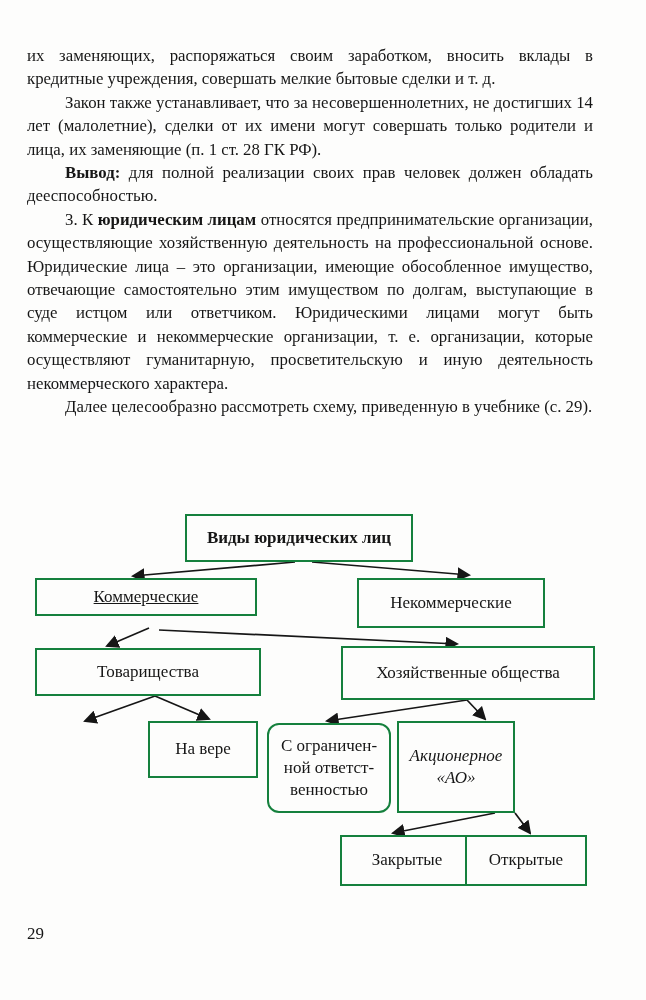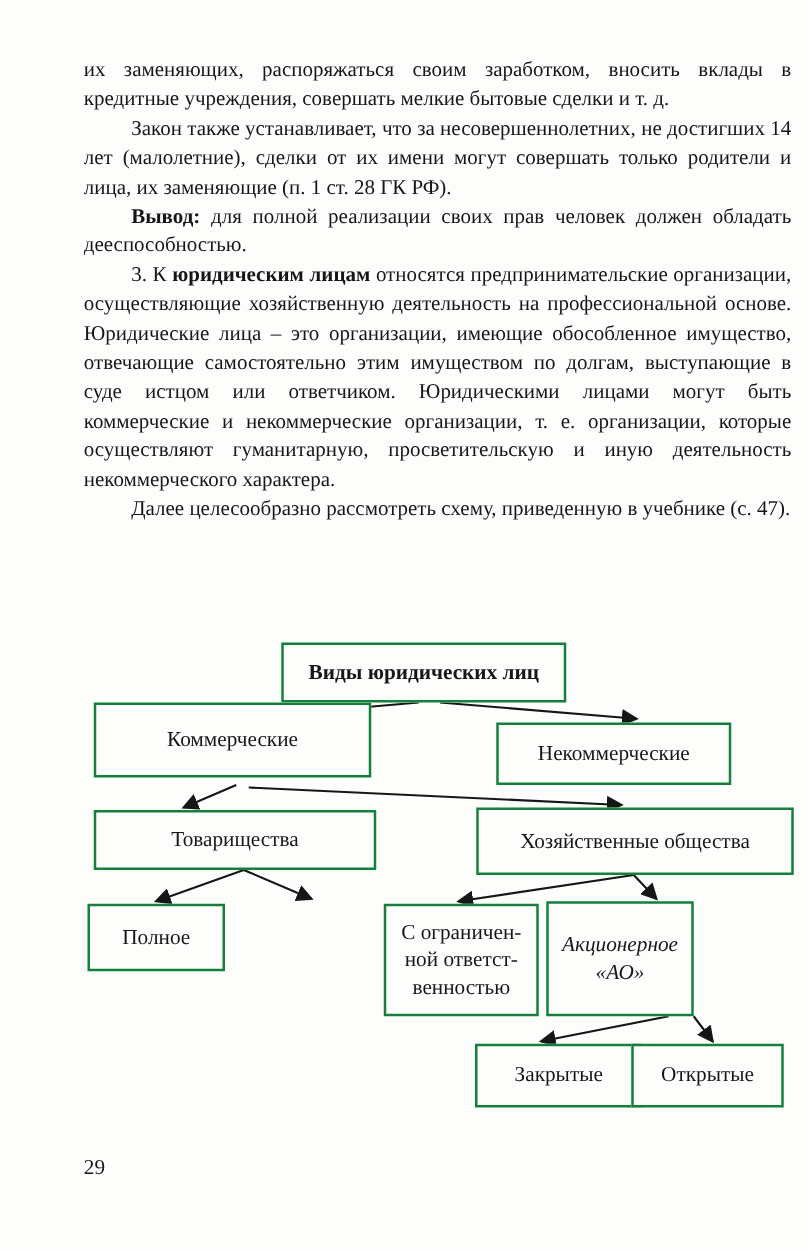--- a/index.html
+++ b/index.html
@@ -4,21 +4,21 @@
 <style>
   * { box-sizing: border-box; }
   html, body { margin: 0; padding: 0; }
   body {
     width: 646px; height: 1000px;
     background: #fdfdfc;
     color: #161616;
     font-family: "Liberation Serif", "DejaVu Serif", serif;
     overflow: hidden;
   }
-  .page { padding: 44px 40px 0 67px; }
+  .page { padding: 44px 40px 0 27px; }
 
   
   .body-text {
     width: 566px; height: 462px; overflow: hidden;
     font-size: 16.8px; line-height: 23.4px;
     text-align: justify;
   }
   .body-text p { margin: 0; text-indent: 38px; }
   .body-text p.noindent { text-indent: 0; }
   .b { font-weight: bold; }
@@ -32,27 +32,27 @@
     background: #fdfdfc;
     display: flex; align-items: center; justify-content: center;
     text-align: center;
     font-size: 17px; line-height: 1.3;
     white-space: pre-line;
     padding: 2px 4px;
   }
   .node.bold { font-weight: bold; }
 
   .n-root          { left:158px; top:4px;   width:228px; height:48px; }
-  .n-commercial    { left:8px;   top:52px;  width:222px; height:60px; }
+  .n-commercial    { left:8px;   top:68px;  width:222px; height:38px;text-decoration:underline; }
   .n-noncommercial { left:330px; top:68px;  width:188px; height:50px; }
   .n-partnerships  { left:8px;   top:138px; width:226px; height:48px; }
   .n-companies     { left:314px; top:136px; width:254px; height:54px; }
   .n-full          { left:3px;   top:213px; width:110px; height:54px; }
   .n-faith         { left:121px; top:211px; width:110px; height:57px; }
-  .n-llc           { left:240px; top:213px; width:124px; height:90px; }
+  .n-llc           { left:240px; top:213px; width:124px; height:90px;border-radius:12px; }
   .n-jsc           { left:370px; top:211px; width:118px; height:92px;font-style:italic; }
   .n-closed        { left:313px; top:325px; width:134px; height:51px; }
   .n-open          { left:438px; top:325px; width:122px; height:51px; }
 
   .page-number {
     text-align: left;
     margin-top: 24px;
     font-size: 17px;
   }
 </style>
@@ -64,21 +64,21 @@
   <div class="body-text">
     <p class="noindent">
       <span>их заменяющих, распоряжаться своим заработком, вносить вклады в кредитные учреждения, совершать мелкие бытовые сделки и т. д.</span>
     </p>
     <p>
       <span>Закон также устанавливает, что за несовершеннолетних, не достигших 14 лет (малолетние), сделки от их имени могут совершать только родители и лица, их заменяющие (п. 1 ст. 28 ГК РФ).</span>
     </p>
     <p><span class="b">Вывод:</span><span> для полной реализации своих прав человек должен обладать дееспособностью.</span></p>
     <p><span>3. К </span><span class="b">юридическим лицам</span><span> относятся предпринимательские организации, осуществляющие хозяйственную деятельность на профессиональной основе. Юридические лица – это организации, имеющие обособленное имущество, отвечающие самостоятельно этим имуществом по долгам, выступающие в суде истцом или ответчиком. Юридическими лицами могут быть коммерческие и некоммерческие организации, т. е. организации, которые осуществляют гуманитарную, просветительскую и иную деятельность некоммерческого характера.</span></p>
     <p>
-      <span>Далее целесообразно рассмотреть схему, приведенную в учебнике (с. 47).</span>
+      <span>Далее целесообразно рассмотреть схему, приведенную в учебнике (с. 29).</span>
     </p>
   </div>
 
   <div class="diagram">
     <svg class="connectors" viewBox="0 0 576 390" xmlns="http://www.w3.org/2000/svg">
       <defs>
         <marker id="arr" viewBox="0 0 10 10" refX="8.5" refY="5" markerWidth="8" markerHeight="8" orient="auto">
           <path d="M0,0 L10,5 L0,10 z" fill="#161616"></path>
         </marker>
       </defs>
@@ -94,21 +94,21 @@
         <line x1="468" y1="303" x2="366" y2="323" marker-end="url(#arr)"></line>
         <line x1="488" y1="303" x2="503" y2="323" marker-end="url(#arr)"></line>
       </g>
     </svg>
 
     <div class="node bold n-root">Виды юридических лиц</div>
     <div class="node n-commercial">Коммерческие</div>
     <div class="node n-noncommercial">Некоммерческие</div>
     <div class="node n-partnerships">Товарищества</div>
     <div class="node n-companies">Хозяйственные общества</div>
-    <div class="node n-full">Полное</div>
+    <div class="node n-faith">На вере</div>
     <div class="node n-llc">С ограничен-
 ной ответст-
 венностью</div>
     <div class="node n-jsc">Акционерное
 «АО»</div>
     <div class="node n-closed">Закрытые</div>
     <div class="node n-open">Открытые</div>
   </div>
 
   <div class="page-number">29</div>

